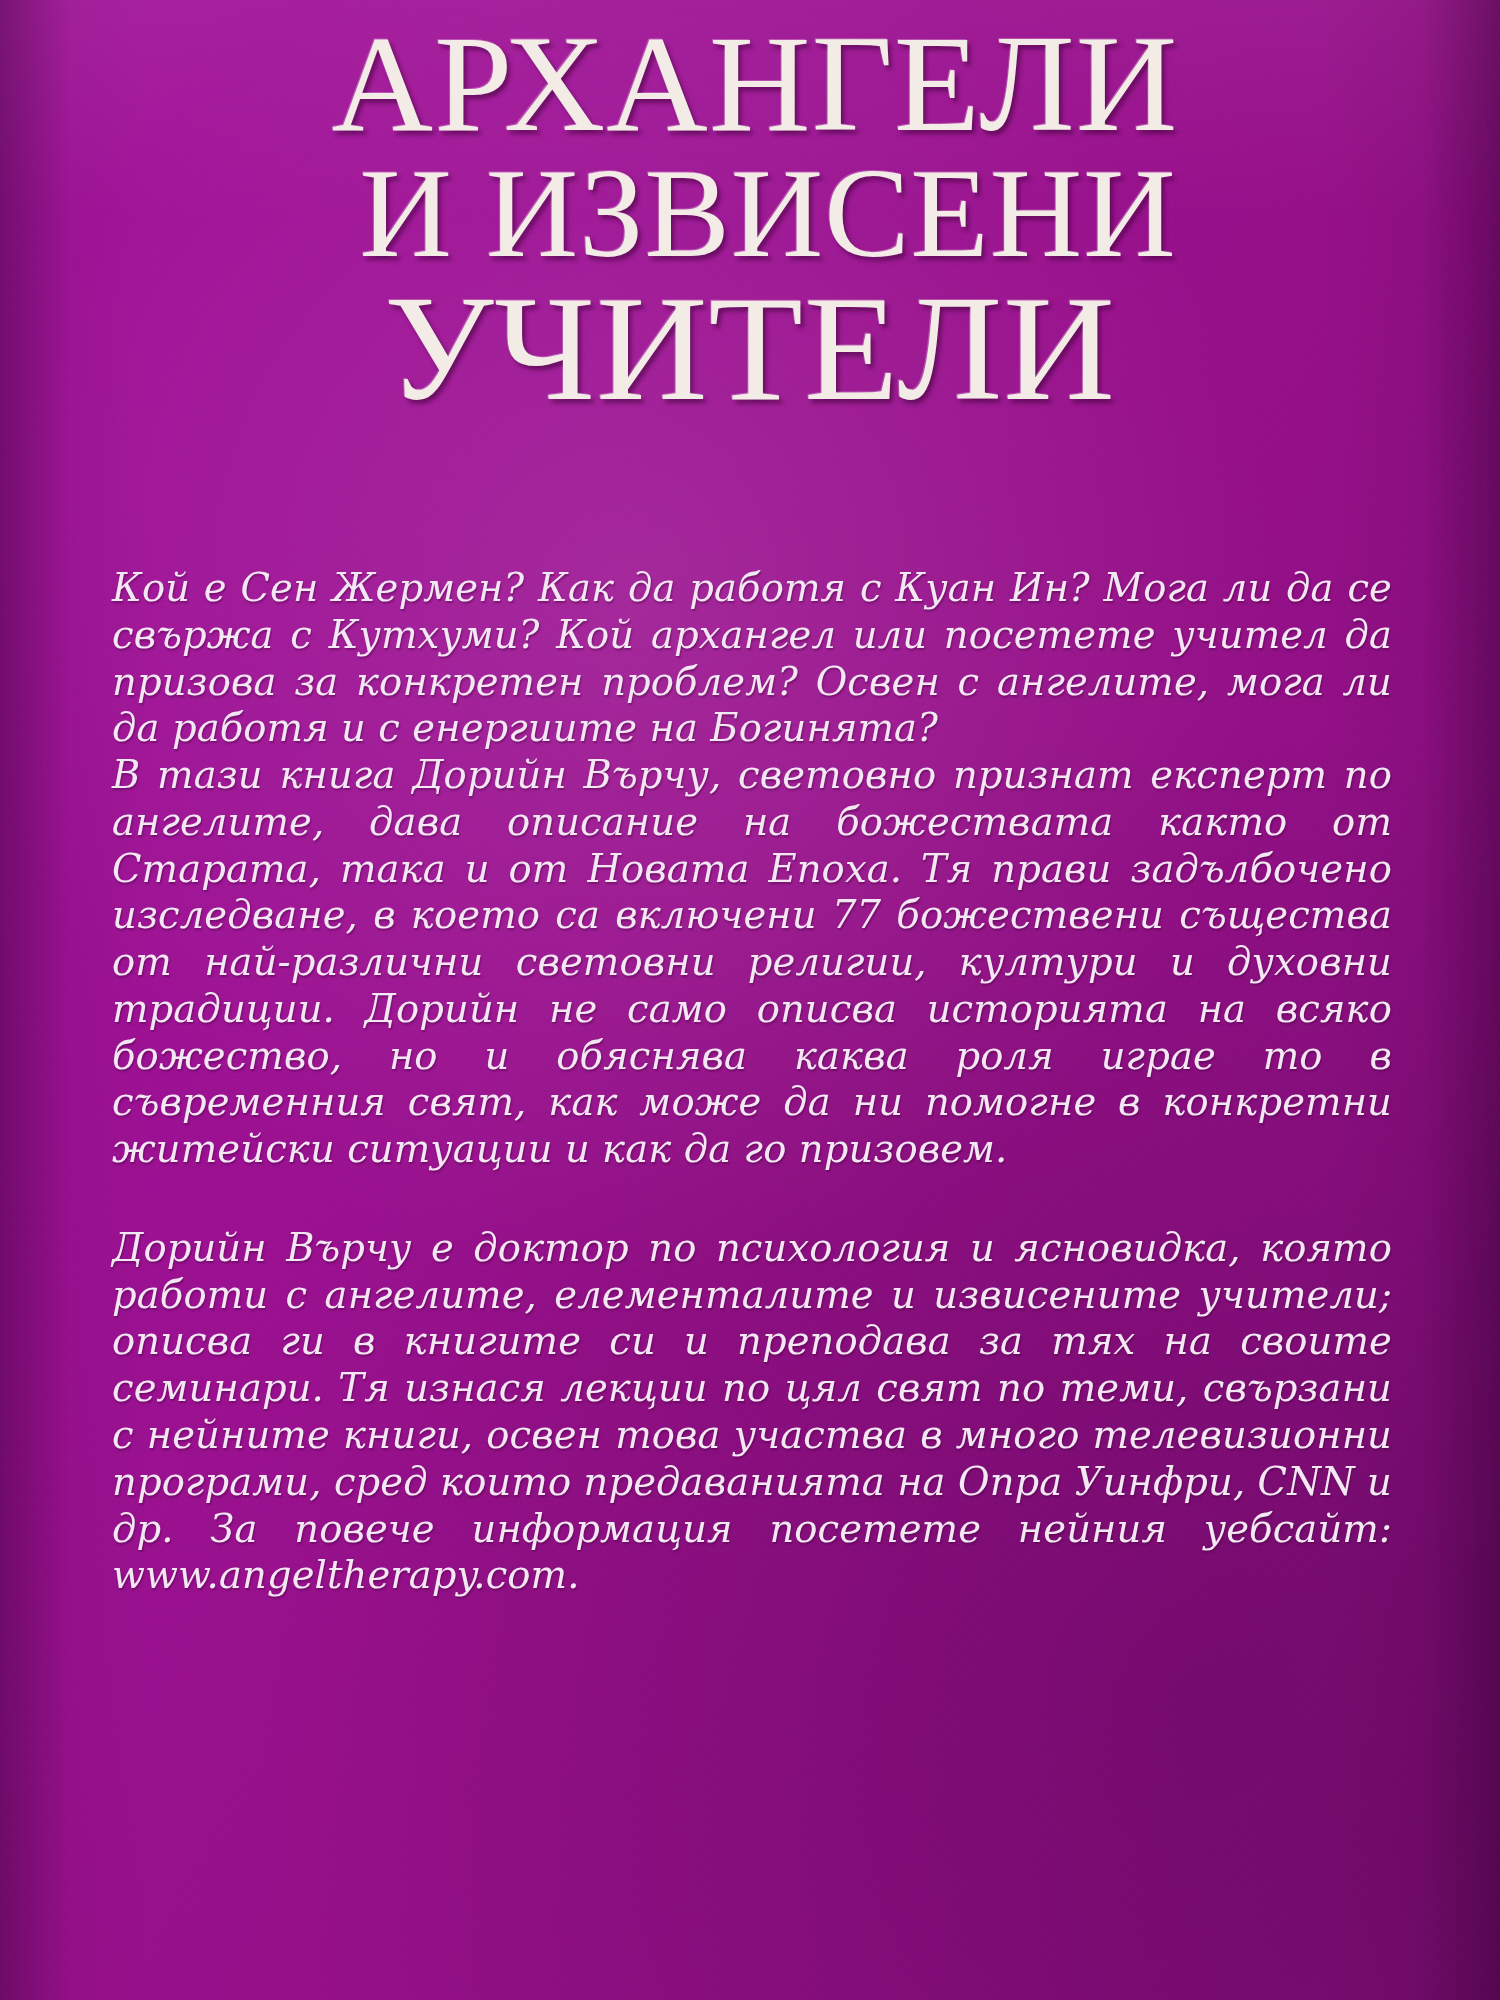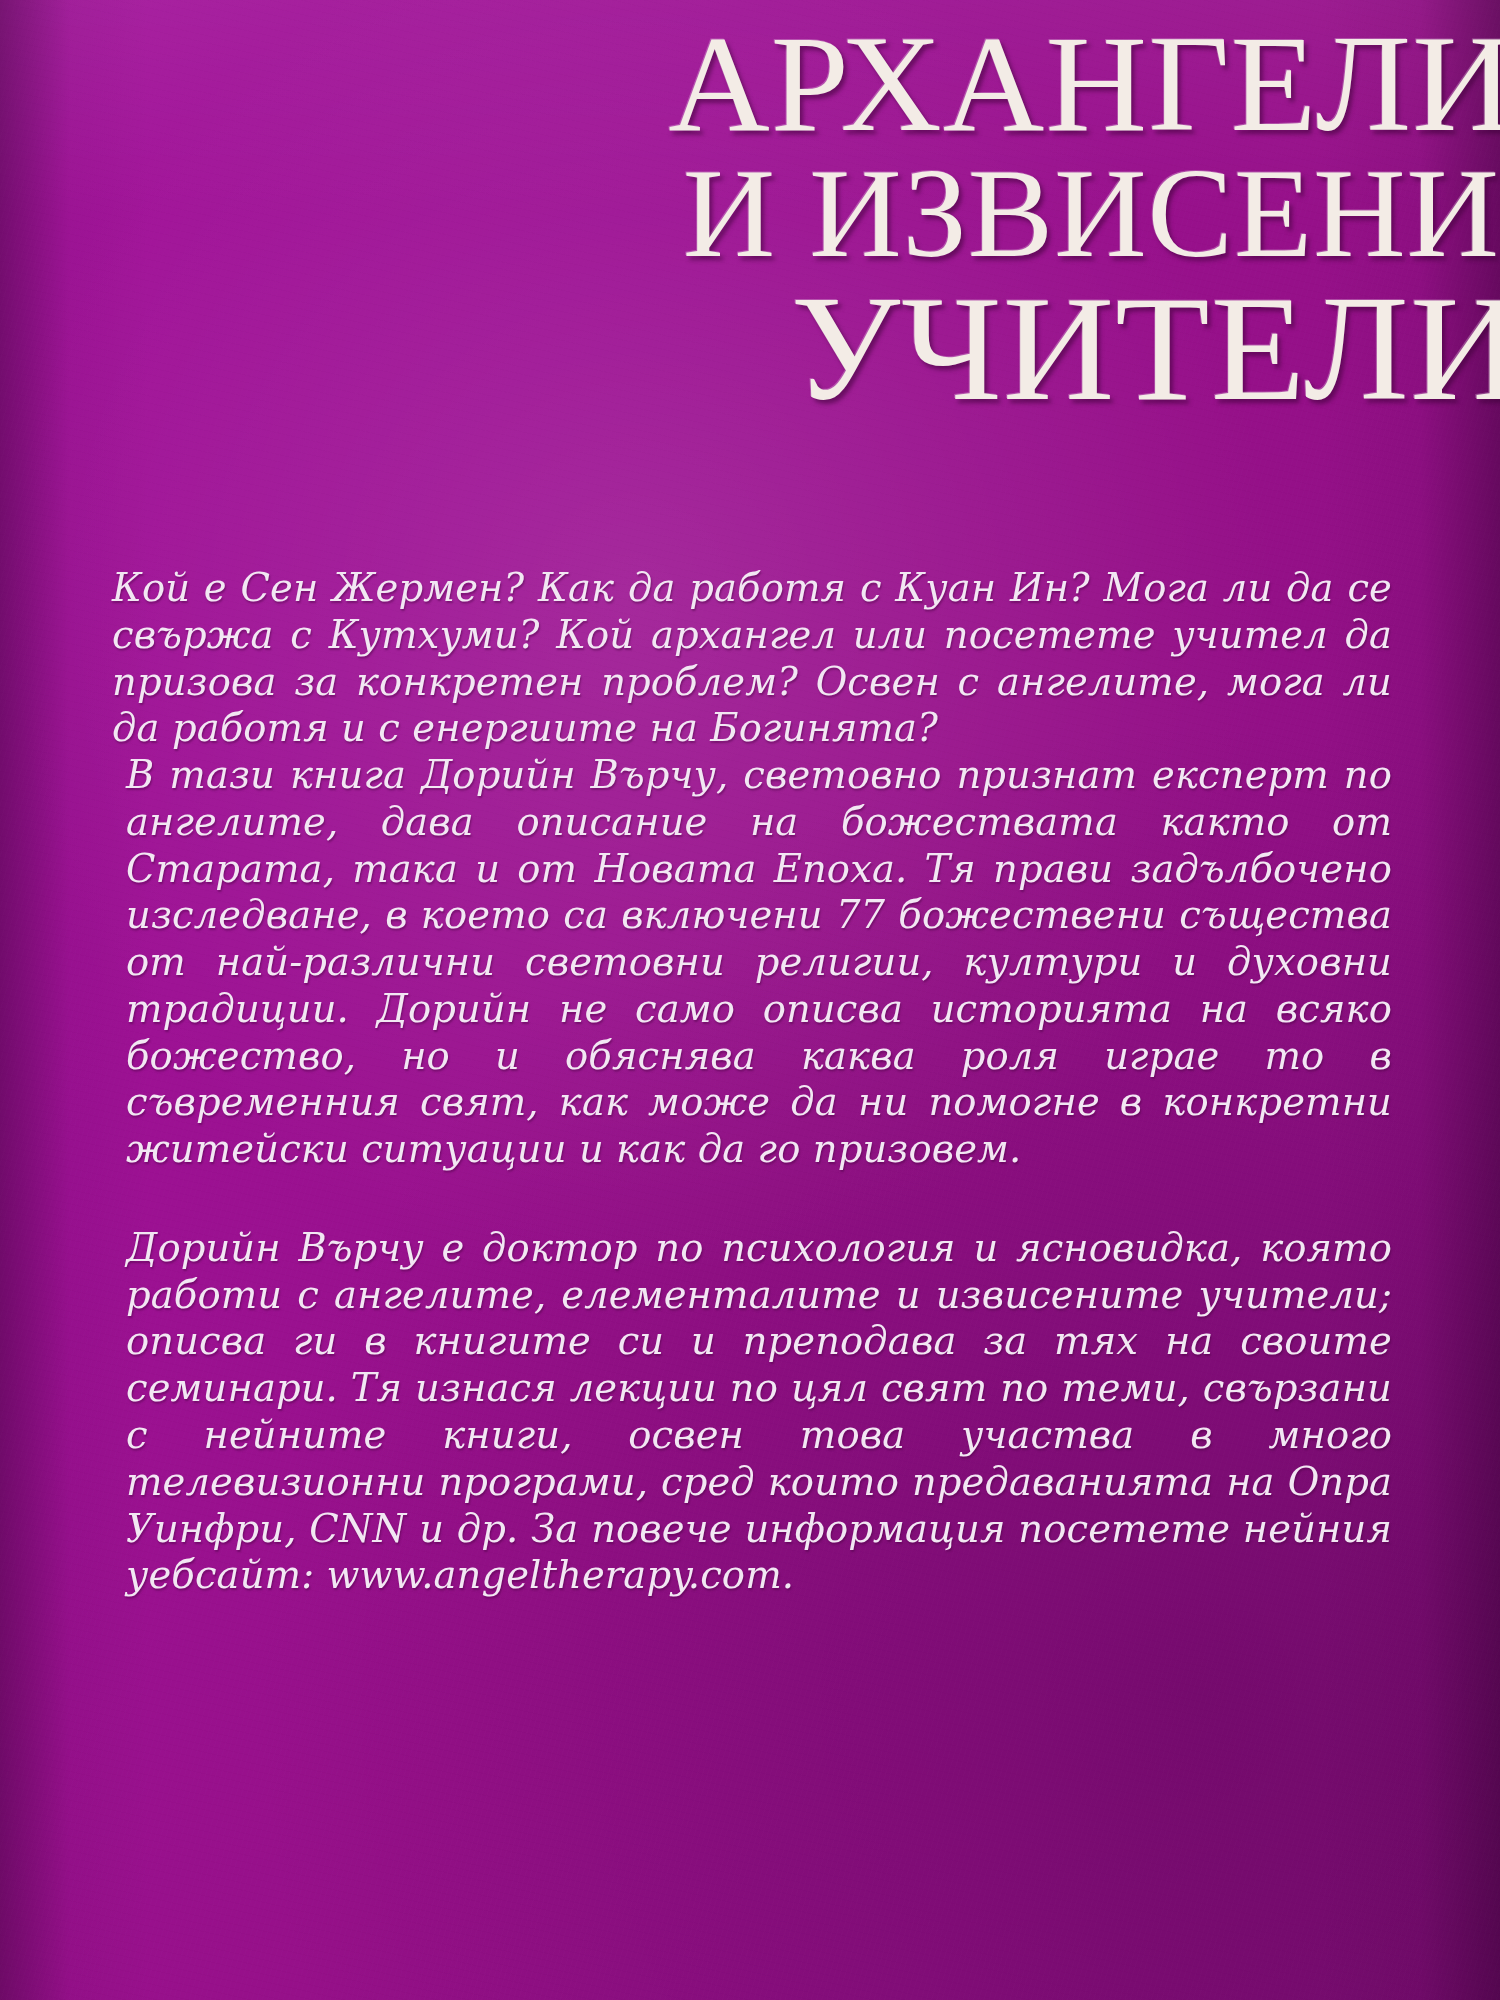--- a/index.html
+++ b/index.html
@@ -47,21 +47,21 @@
       repeating-linear-gradient(107deg, rgba(255,255,255,0.05) 0px, rgba(255,255,255,0.05) 1px, rgba(0,0,0,0) 1px, rgba(0,0,0,0) 5px),
       repeating-linear-gradient(13deg, rgba(0,0,0,0.05) 0px, rgba(0,0,0,0.05) 1px, rgba(0,0,0,0) 1px, rgba(0,0,0,0) 7px);
   }
 
   
   #title-block {
     position: absolute;
     top: 18px;
     left: 0;
     width: 1500px;
-    text-align: right;
+    text-align: center;
     z-index: 3;
   }
   .title-line {
     display: block;
     color: #f3ece6;
     font-family: "Liberation Serif", serif;
     font-weight: 400;
     letter-spacing: 1px;
     line-height: 0.95;
     text-shadow:
@@ -86,21 +86,21 @@
     font-family: "DejaVu Serif", "Liberation Serif", serif;
     font-size: 38.5px;
     line-height: 1.215;
     text-align: justify;
     text-justify: inter-word;
     margin: 0 0 0 0;
     text-shadow: 1px 2px 2px rgba(70,0,65,0.45);
     font-style: italic;
     letter-spacing: 0.1px;
   }
-  .para + .para { margin-top: 0px; margin-left: 14px; }
+  .para + .para { margin-top: 0px; }
   #para-3 { margin-top: 52px; }
   #para-3.last { text-align: justify; }
 </style>
 </head>
 <body>
 
 <div id="cover">
 
   <div id="grain"></div>
 

